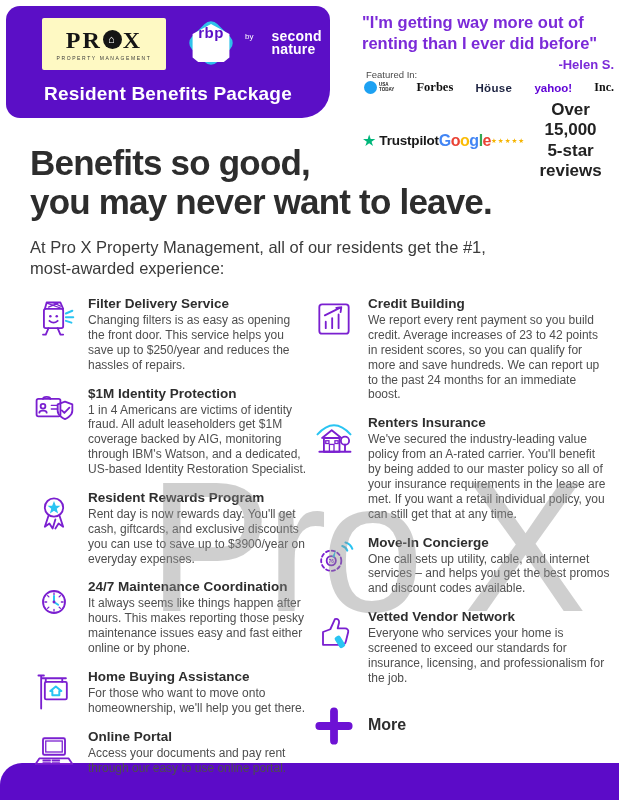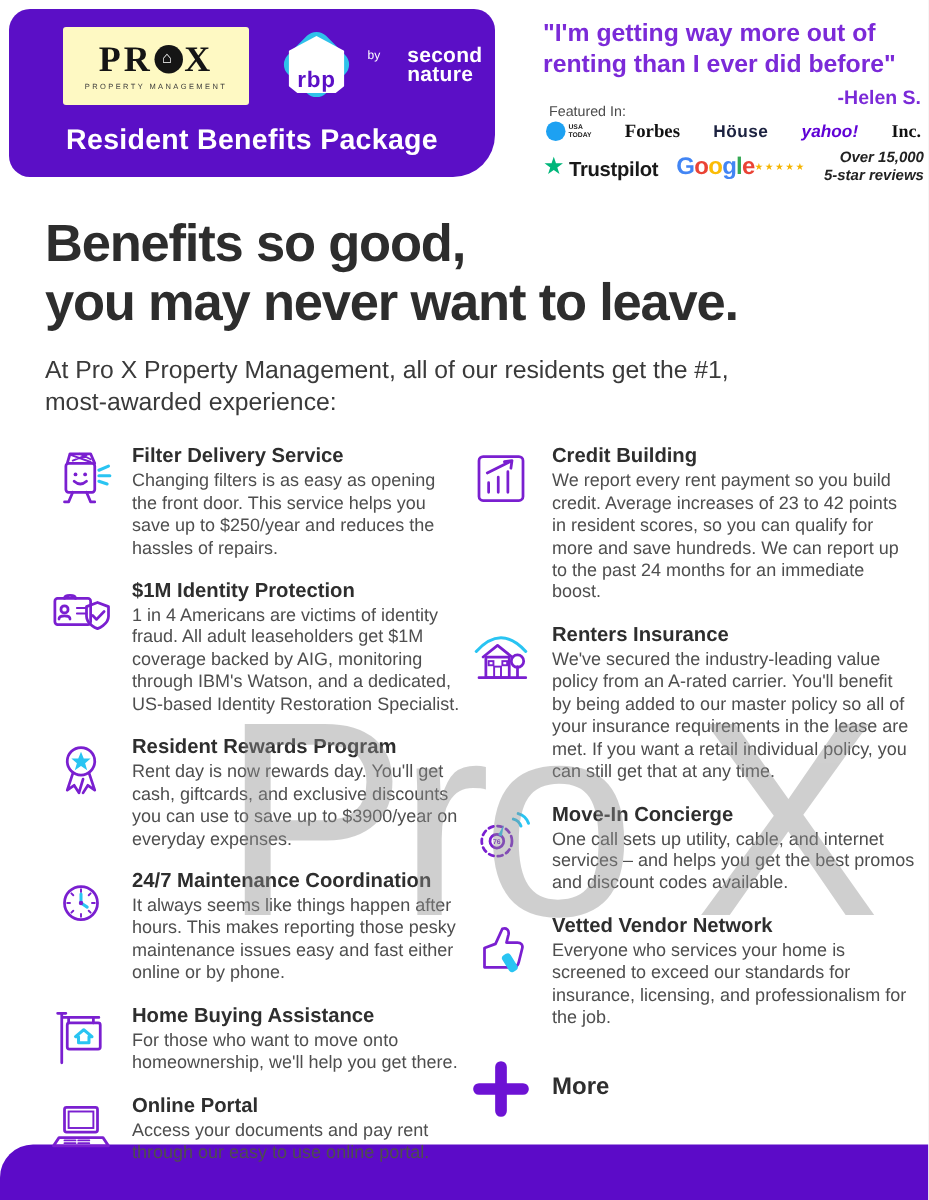--- a/index.html
+++ b/index.html
@@ -17,52 +17,52 @@
   .logo-house-circle { display:inline-block; width:19px; height:19px; border-radius:50%;
                 background:#151515; color:#ffffff; font-size:11px; line-height:19px;
                 text-align:center; margin:0 1px; }
   .logo-line2 { font-size:5px; letter-spacing:1.6px; color:#3a3a3a; margin-top:3px; }
   .rbp-wrap { position:absolute; left:178px; top:10px; display:flex; align-items:center; gap:7px; }
   .rbp-badge { position:relative; width:54px; height:54px; }
   .rbp-diamond { position:absolute; left:9px; top:9px; width:36px; height:36px;
                  background:#2fc1ea; border-radius:9px; transform:rotate(45deg); }
   .rbp-house { position:absolute; left:7px; top:8px; width:40px; height:38px; background:#ffffff;
                clip-path:polygon(50% 0%, 96% 26%, 96% 88%, 82% 100%, 18% 100%, 4% 88%, 4% 26%);
-               display:flex; align-items:flex-end; justify-content:center; }
+               display:flex; align-items:flex-start; justify-content:center; }
   .rbp-text { color:#5b0fc6; font-weight:bold; font-size:15px; letter-spacing:0.5px; }
   .sn-wrap { display:flex; align-items:flex-start; gap:18px; color:#ffffff; }
   .sn-by { font-size:8px; margin-top:2px; }
   .sn-name { font-weight:bold; font-size:14px; line-height:0.9; letter-spacing:0.2px; }
   .banner-title { position:absolute; left:0; bottom:13px; width:100%; text-align:center;
                   color:#ffffff; font-weight:bold; font-size:19px; letter-spacing:0.2px; }
 
   
   .quote { position:absolute; left:362px; top:12px; width:252px; color:#7b2ad8;
            font-weight:bold; font-size:16.5px; line-height:1.28; }
   .quote-author { text-align:right; font-size:13px; margin-top:3px; }
   .featured-label { position:absolute; left:366px; top:69px; font-size:9.5px; color:#4a4a4a; }
   .press-row { position:absolute; left:364px; top:80px; width:250px; display:flex;
                align-items:center; justify-content:space-between; }
   .usa { display:flex; align-items:center; gap:2px; }
   .usa-dot { width:13px; height:13px; border-radius:50%; background:#1da1f2; }
   .usa-txt { font-size:4.5px; font-weight:bold; color:#1a1a1a; line-height:1.1; }
   .press-forbes { font-family:"Liberation Serif", serif; font-weight:bold; font-size:12.5px; color:#111; }
   .press-house { font-weight:bold; font-size:11.5px; color:#1c2240; letter-spacing:0.3px; }
-  .press-yahoo { font-weight:bold; font-style:italic; font-size:11.5px; color:#5f01d6; }
+  .press-yahoo { font-weight:bold; font-size:11.5px; color:#5f01d6; }
   .press-inc { font-family:"Liberation Serif", serif; font-weight:bold; font-size:12px; color:#111; }
   .reviews-row { position:absolute; left:362px; top:100px; width:254px; display:flex;
                  align-items:center; justify-content:space-between; }
   .tp { display:flex; align-items:center; gap:3px; }
   .tp-star { color:#00b67a; font-size:16px; line-height:1; }
   .tp-name { font-size:13.5px; font-weight:bold; color:#191919; letter-spacing:-0.2px; }
   .google { display:flex; flex-direction:row; align-items:center; line-height:1; }
   .google-word { font-size:16px; font-weight:bold; letter-spacing:-0.5px; }
   .g-blue{color:#4285F4;} .g-red{color:#EA4335;} .g-yellow{color:#FBBC05;} .g-green{color:#34A853;}
   .google-stars { font-size:6.5px; color:#f5b400; letter-spacing:1px; margin-top:1px; }
-  .review-sum { font-size:10px; font-weight:bold; color:#222; text-align:right; line-height:1.2;font-style:italic; }
+  .review-sum { font-size:17px; font-weight:bold; color:#222; text-align:center; line-height:1.2; }
 
   
   .headline { position:absolute; left:30px; top:144px; font-size:35px; font-weight:800;
               color:#2d2d2d; line-height:1.1; letter-spacing:-0.8px; }
   .subhead { position:absolute; left:30px; top:237px; font-size:16.5px; color:#3a3a3a; line-height:1.3; }
 
   
   .col { position:absolute; top:296px; display:flex; flex-direction:column; gap:13px; z-index:1; }
   .col-left { left:30px; width:278px; }
   .col-right { left:310px; width:300px; }

